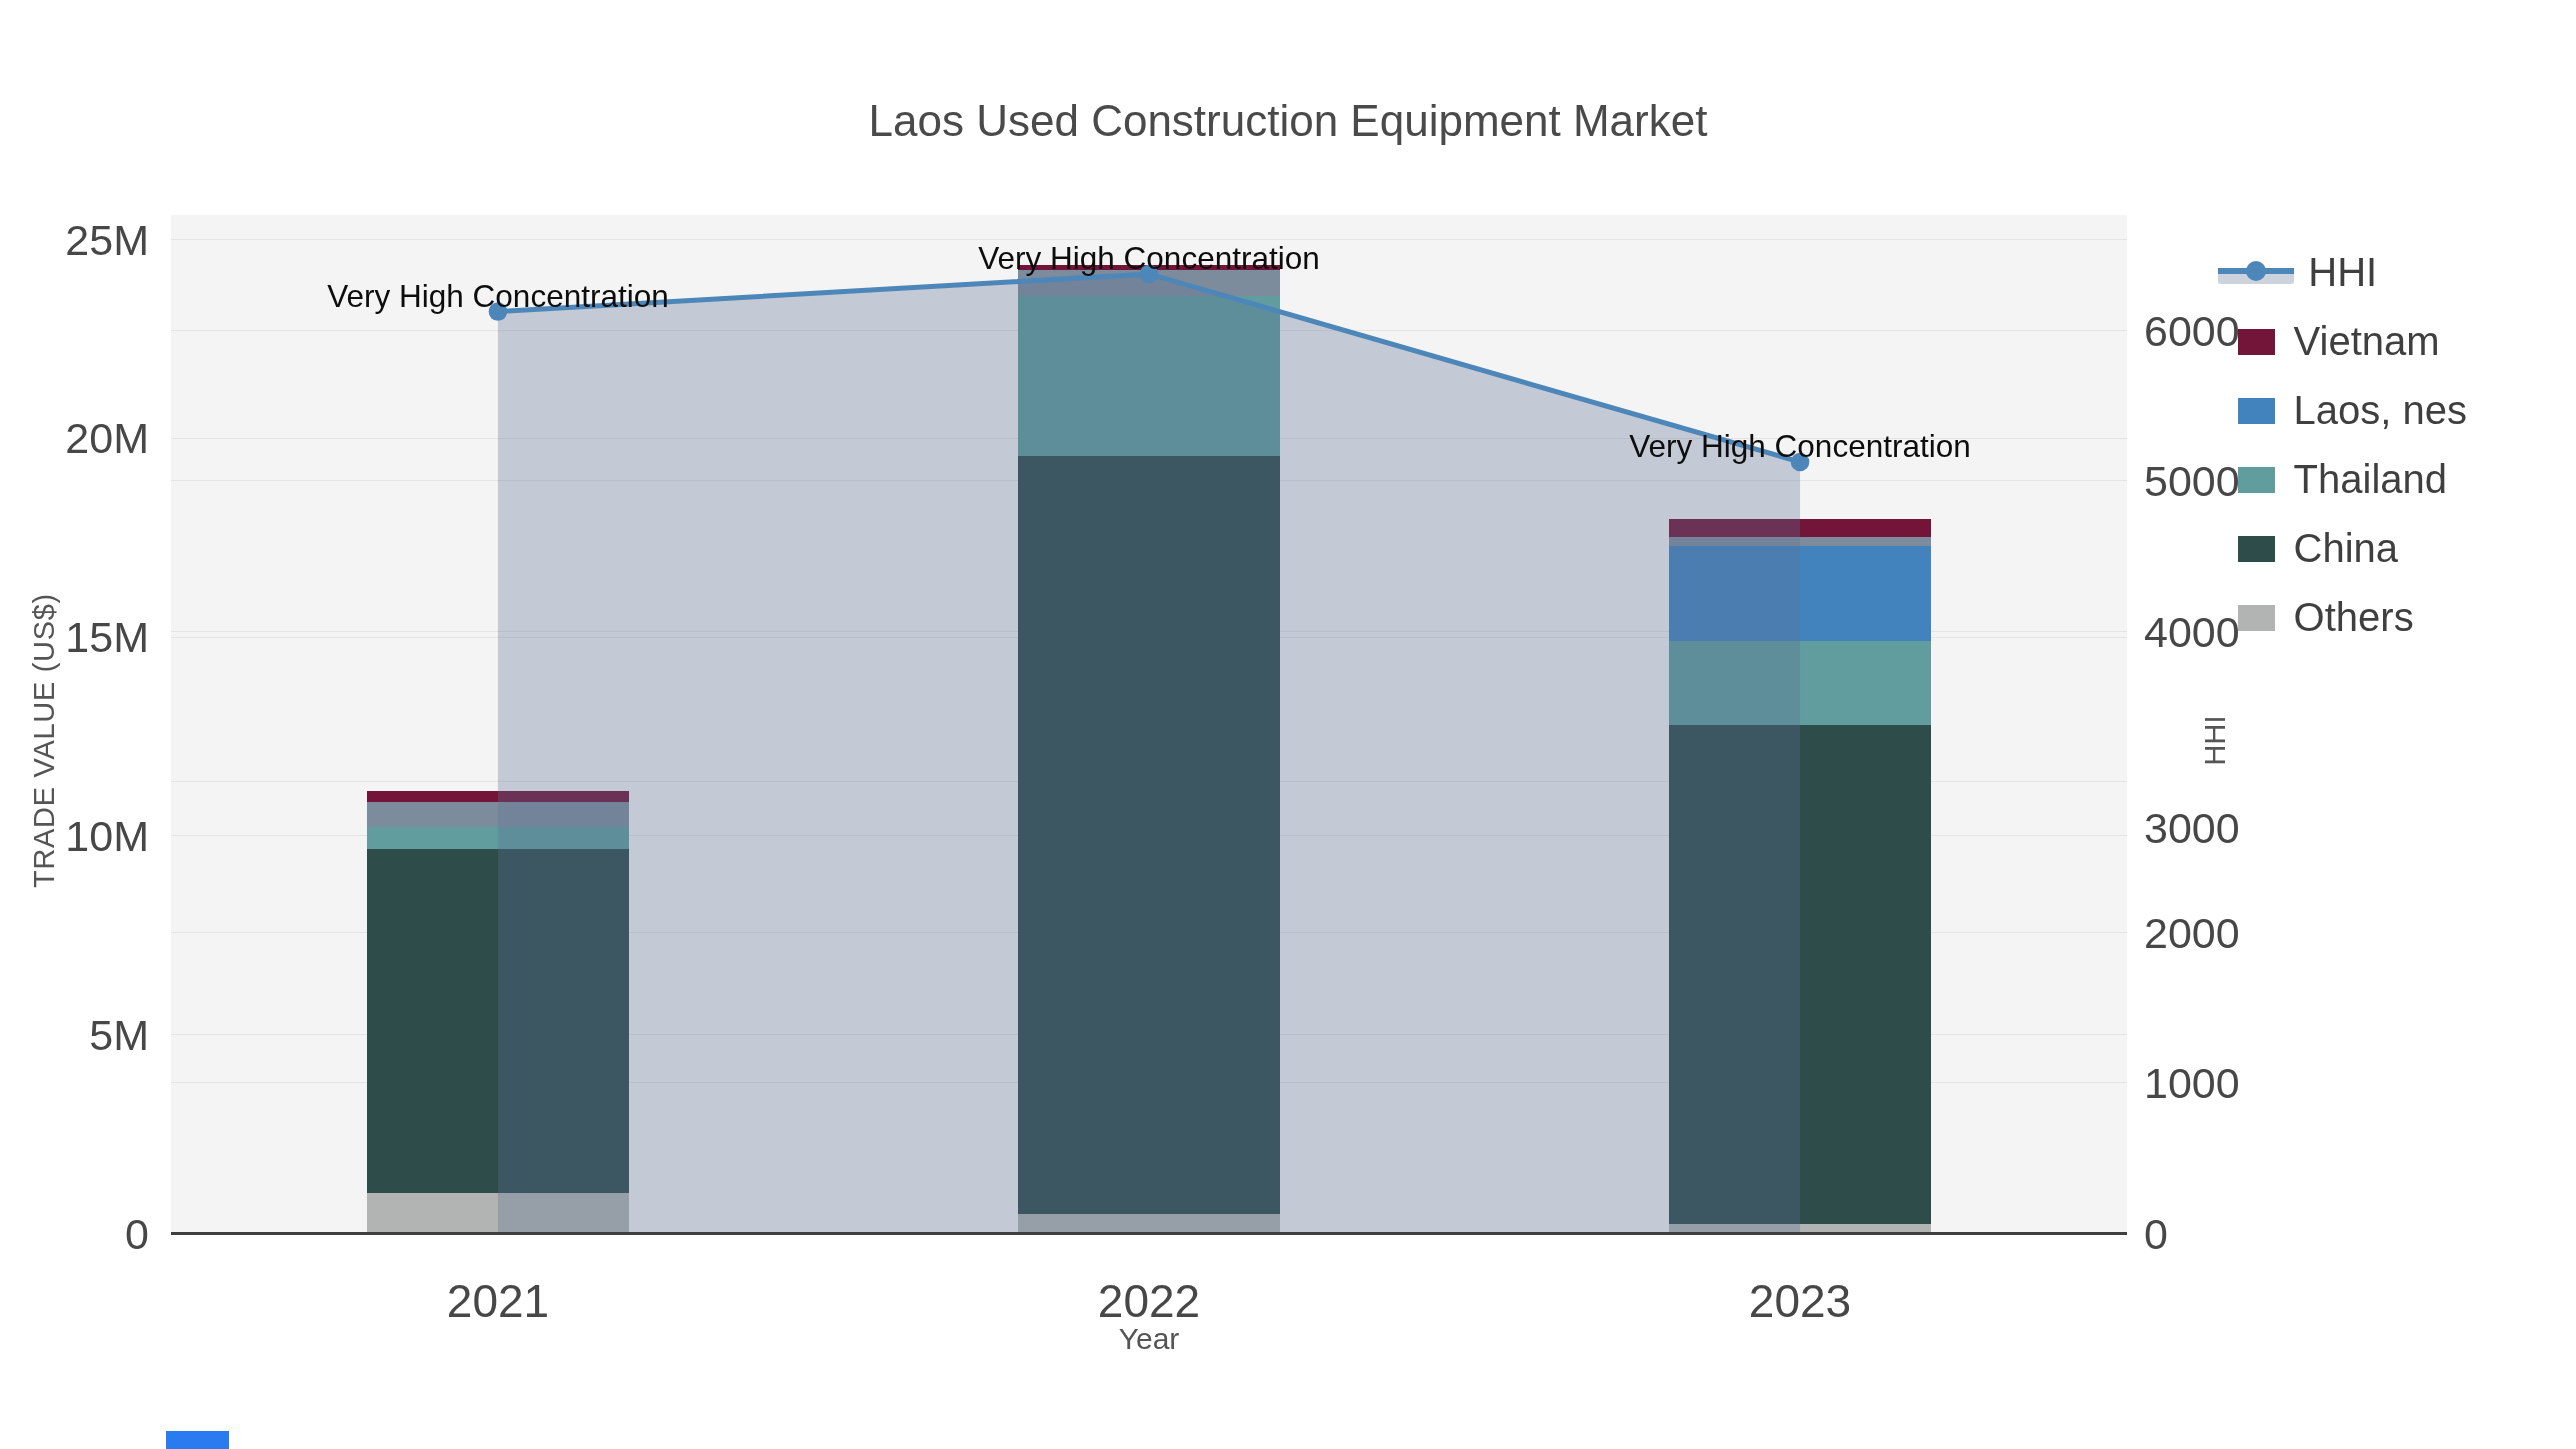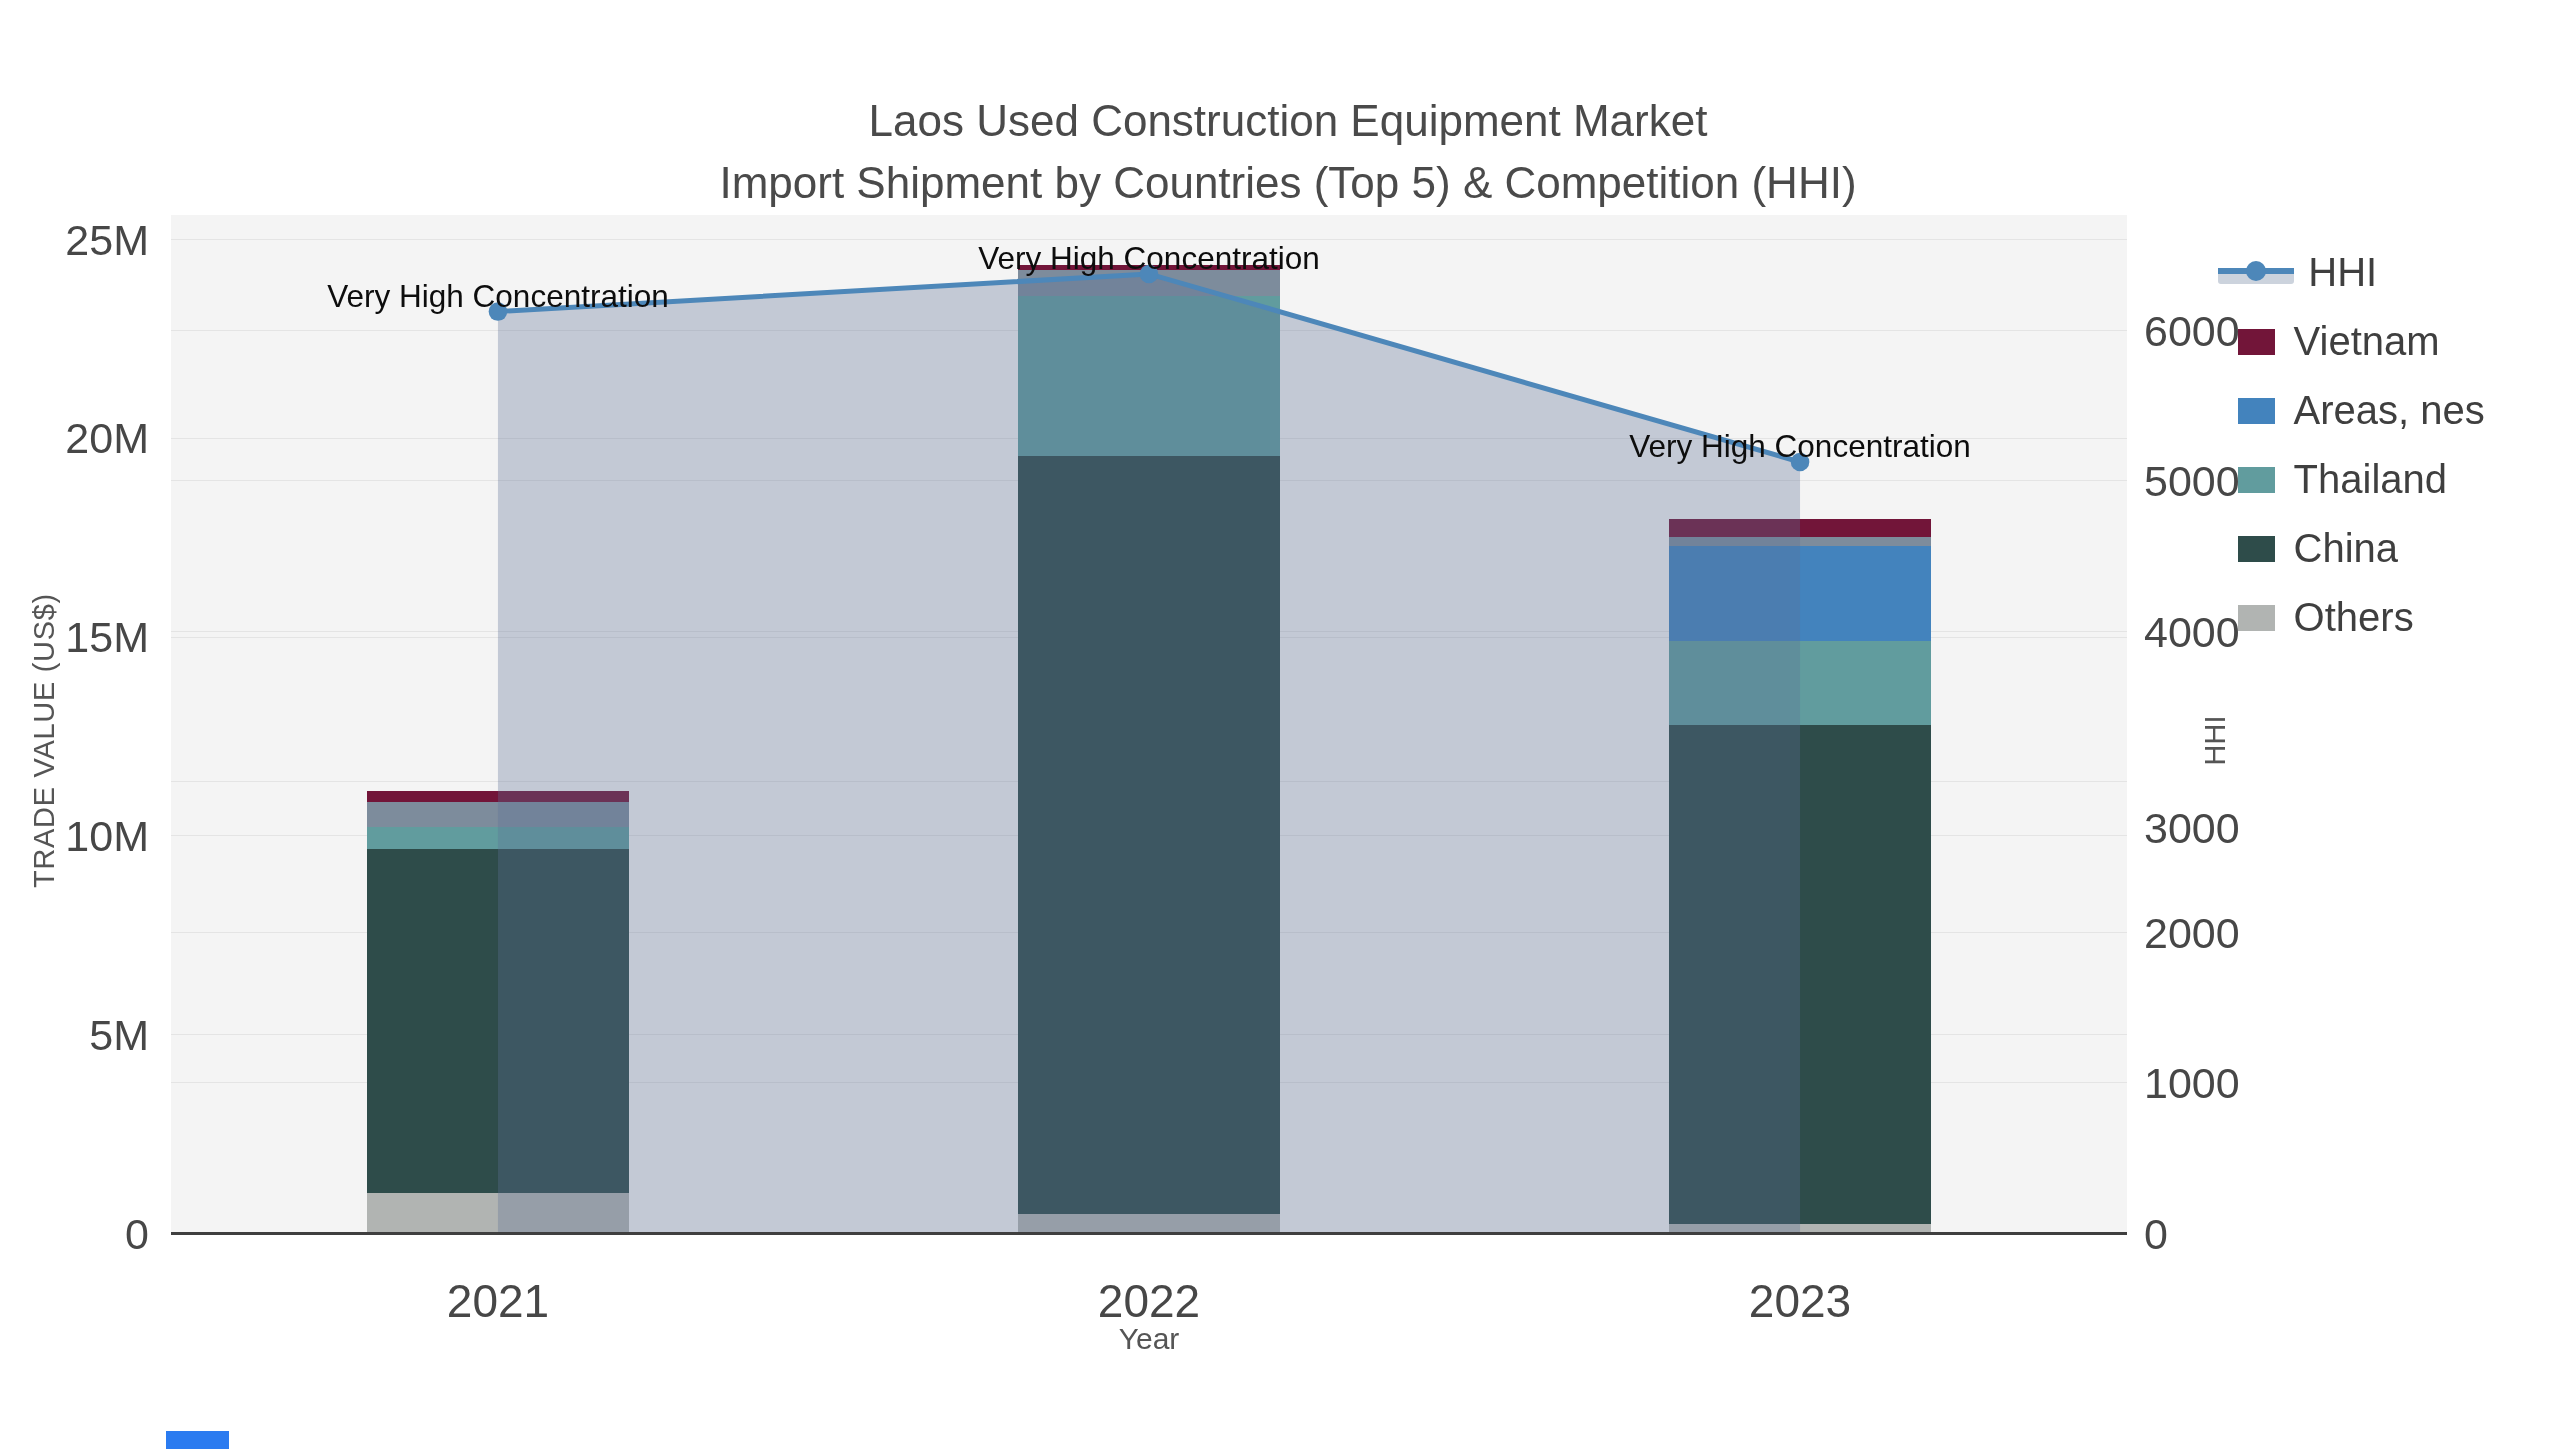--- a/index.html
+++ b/index.html
@@ -37,21 +37,20 @@
   .legend-label{font-size:40px;color:#3f3f3f;white-space:nowrap;}
   #bottom-accent{position:absolute;left:166px;top:1431px;width:63px;height:18px;background:#2b7bf0;}
 </style>
 </head>
 <body>
 
 <div id="chart-root">
 
   <div class="title-block">
     <div class="title-line">Laos Used Construction Equipment Market</div>
-    <div class="title-line">Import Shipment by Countries (Top 5) &amp; Competition (HHI)</div>
   </div>
 
   <div id="plot-bg"></div>
   <div id="grid-layer">
       <div class="gridline" style="top: 1034px;"></div>
       <div class="gridline" style="top: 835px;"></div>
       <div class="gridline" style="top: 637px;"></div>
       <div class="gridline" style="top: 438px;"></div>
       <div class="gridline" style="top: 239px;"></div>
       <div class="gridline" style="top: 1082px;"></div>
@@ -130,21 +129,21 @@
           <div class="legend-line-dot" style="background: rgb(77, 135, 185);"></div>
         </div>
         <div class="legend-label">HHI</div>
       </div>
       <div class="legend-item">
         <div class="legend-swatch" style="background: rgb(114, 21, 57);"></div>
         <div class="legend-label">Vietnam</div>
       </div>
       <div class="legend-item">
         <div class="legend-swatch" style="background: rgb(67, 131, 189);"></div>
-        <div class="legend-label">Areas, nes</div>
+        <div class="legend-label">Laos, nes</div>
       </div>
       <div class="legend-item">
         <div class="legend-swatch" style="background: rgb(97, 156, 158);"></div>
         <div class="legend-label">Thailand</div>
       </div>
       <div class="legend-item">
         <div class="legend-swatch" style="background: rgb(46, 76, 74);"></div>
         <div class="legend-label">China</div>
       </div>
       <div class="legend-item">

